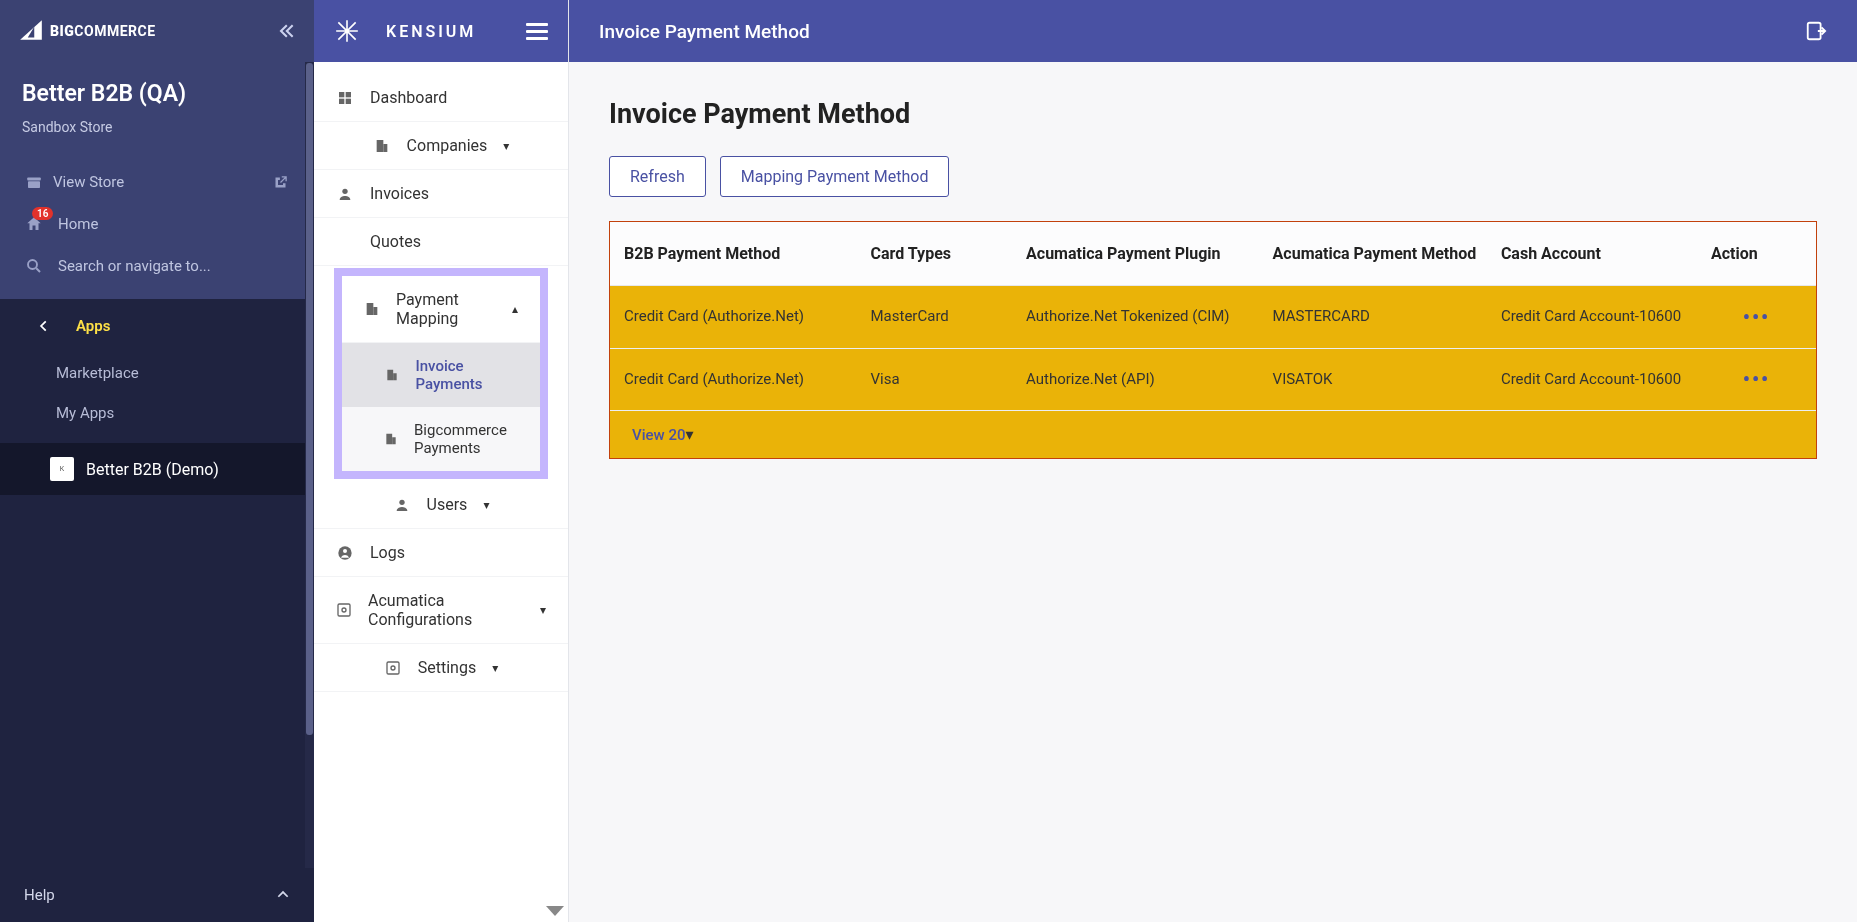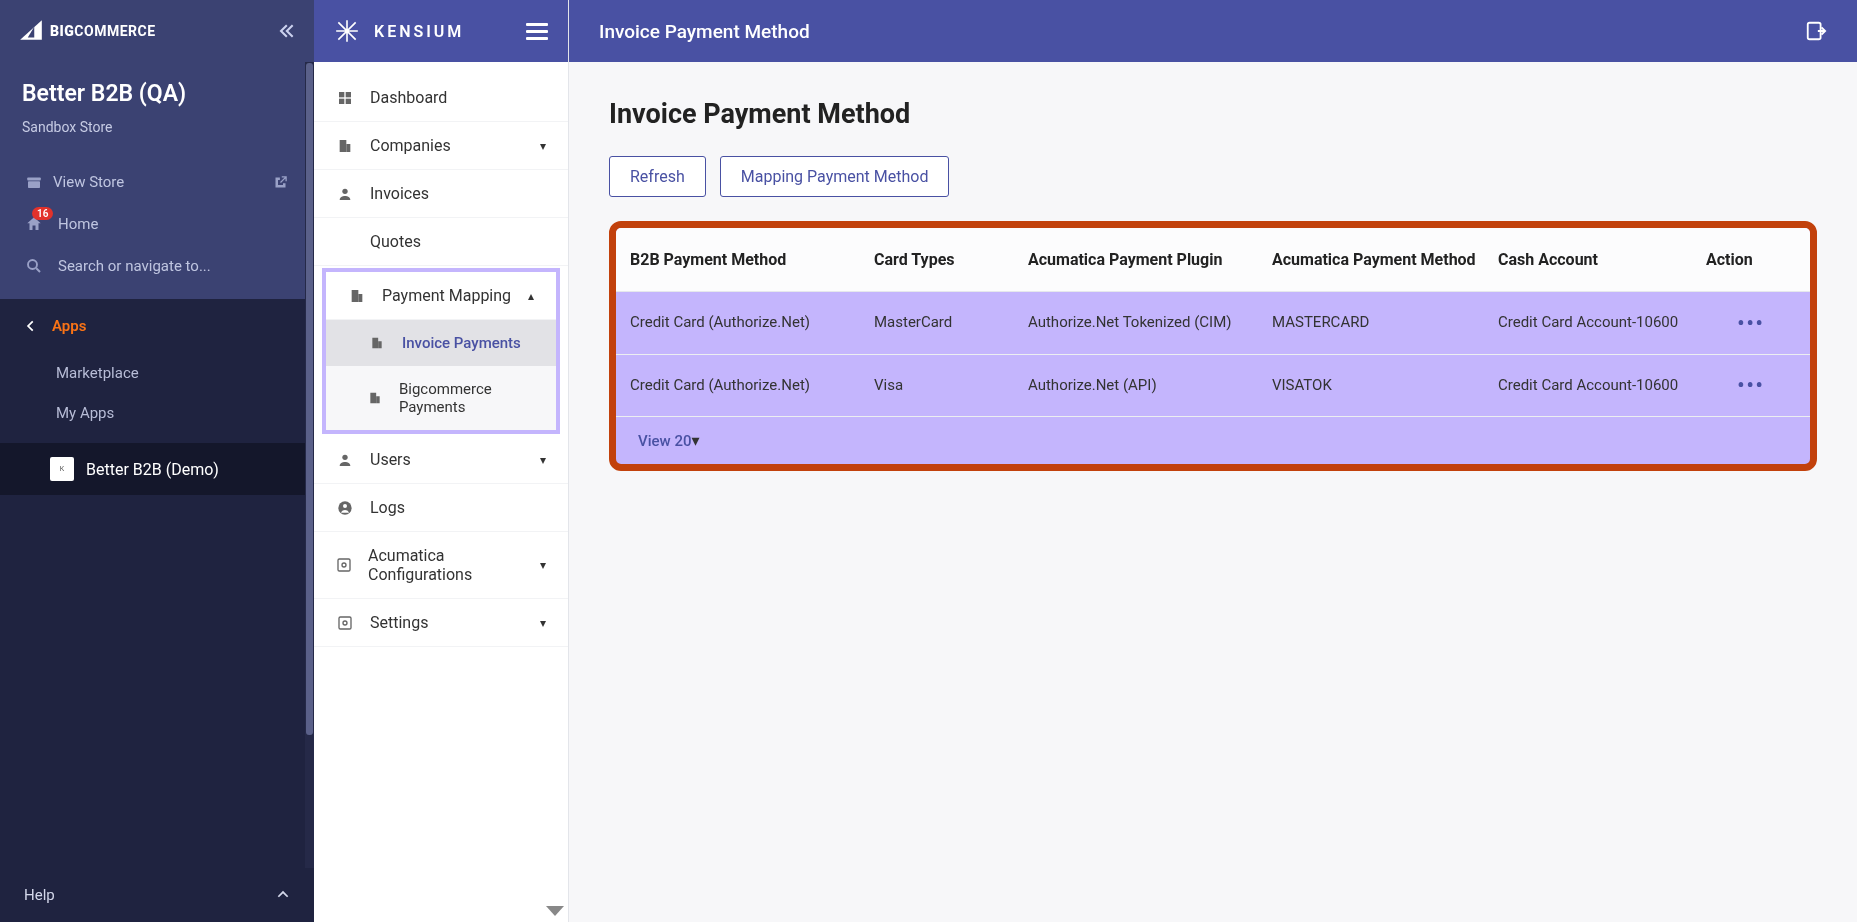--- a/index.html
+++ b/index.html
@@ -12,51 +12,51 @@
 .bc-header{background:#3b4272;padding:18px 22px 20px}
 .bc-title{color:#fff;font-size:23px;font-weight:600}
 .bc-sub{color:#c6cbe4;font-size:14px;margin-top:12px}
 .bc-section{background:#3b4272;padding:6px 0 12px}
 .bc-item{display:flex;align-items:center;gap:14px;padding:11px 24px;color:#bfc5e0;font-size:15px;cursor:pointer;position:relative}
 .bc-item .icon{width:20px;height:20px;display:flex;align-items:center;justify-content:center;color:#9aa1c7}
 .bc-item.viewstore{justify-content:space-between}
 .bc-item.viewstore .left{display:flex;align-items:center;gap:9px}
 .badge{position:absolute;left:32px;top:4px;background:#e2322b;color:#fff;border-radius:10px;font-size:10px;font-weight:600;padding:1px 5px;min-width:18px;text-align:center}
 .bc-dark{background:#1f2340;flex:1;padding-top:0}
-.bc-apps-head{display:flex;align-items:center;gap:14px;padding:18px 24px;color:#f97316;font-size:15px;font-weight:600}
+.bc-apps-head{display:flex;align-items:center;gap:25px;padding:18px 37px;color:#fde047;font-size:15px;font-weight:600}
 .bc-dark .bc-item{color:#b7bcd6}
 .bc-current{background:#14172b;color:#fff;display:flex;align-items:center;gap:12px;padding:14px 24px 14px 50px;margin-top:10px}
 .bc-current .thumb{width:24px;height:24px;background:#fff;border-radius:2px;display:flex;align-items:center;justify-content:center;font-size:7px;color:#555}
 .bc-help{position:absolute;bottom:0;left:0;right:0;background:#1f2340;padding:18px 24px;display:flex;align-items:center;justify-content:space-between;color:#d3d7ea;font-size:15px}
 .scroll-track{position:absolute;right:0;top:62px;bottom:40px;width:9px;background:#252948}
 .scroll-thumb{width:7px;margin:1px;background:#5a6089;border-radius:3px;height:82%}
 .k-sidebar{width:255px;background:#fff;border-right:1px solid #e3e5ea;display:flex;flex-direction:column;position:relative}
 .k-top{height:62px;background:#4951a3;display:flex;align-items:center;justify-content:space-between;padding:0 20px}
-.k-logo{color:#fff;font-weight:600;letter-spacing:3px;font-size:16px;display:flex;align-items:center;gap:14px}
+.k-logo{color:#fff;font-weight:600;letter-spacing:3px;font-size:16px;display:flex;align-items:center;gap:26px}
 .k-burger{color:#fff;cursor:pointer}
 .k-burger div{width:22px;height:3px;background:#fff;margin:4px 0;border-radius:1px}
 .k-nav{padding:12px 0;overflow-y:auto}
 .k-item{display:flex;align-items:center;gap:16px;padding:14px 22px;color:#333;font-size:16px;cursor:pointer;border-bottom:1px solid #f2f3f5}
 .k-item .icon{width:18px;height:18px;color:#666;display:flex;align-items:center;justify-content:center}
-.k-item.expandable{justify-content:space-between}
+.k-item.expandable{justify-content:center}
 .k-item.expandable .left{display:flex;align-items:center;gap:16px}
 .k-sub{background:#f7f7f9}
 .k-sub .k-item{padding-left:42px;border:none;font-size:15px}
 .k-sub .k-item.active{background:#e2e2e6;color:#4951a3;font-weight:500}
-.highlight-box{border:4px solid #c4b5fd;margin:2px 8px}
+.highlight-box{border:8px solid #c4b5fd;margin:2px 20px}
 .k-tri{position:absolute;bottom:6px;right:4px;width:0;height:0;border-left:9px solid transparent;border-right:9px solid transparent;border-top:10px solid #888}
 .main{flex:1;display:flex;flex-direction:column;background:#f7f7f9}
 .topbar{height:62px;background:#4951a3;display:flex;align-items:center;justify-content:space-between;padding:0 30px}
 .topbar-title{color:#fff;font-size:19px;font-weight:500}
 .exit-icon{color:#fff;cursor:pointer}
 .content{padding:36px 40px}
 .page-title{font-size:27px;font-weight:700;color:#222;margin-bottom:26px}
 .btn-row{display:flex;gap:14px;margin-bottom:24px}
 .btn{border:1px solid #4951a3;color:#4951a3;background:#fff;padding:10px 20px;font-size:16px;border-radius:3px;cursor:pointer}
-.table{border:7px solid #c2410c;border-radius:12px;background:#c4b5fd;overflow:hidden}
+.table{border:1px solid #c2410c;border-radius:0;background:#eab308;overflow:hidden}
 .thead,.trow{display:grid;grid-template-columns:1.3fr 0.8fr 1.3fr 1.2fr 1.1fr 0.5fr;padding:18px 14px;gap:10px}
 .thead{font-weight:700;font-size:16px;color:#222;border-bottom:1px solid #e6e8ec;background:#fcfcfd}
 .th{line-height:1.7}
 .trow{border-bottom:1px solid #eceef1;font-size:15px;color:#333;align-items:center}
 .trow:last-of-type{border-bottom:1px solid #eceef1}
 .td{line-height:1.7}
 .action-dots{color:#4951a3;font-size:20px;letter-spacing:2px;cursor:pointer;text-align:center;font-weight:700}
 .tfoot{display:flex;justify-content:flex-start;align-items:center;padding:14px 22px;}
 .view-label{color:#4951a3;font-size:15px;font-weight:500;cursor:pointer}
 .chev{font-size:12px}

